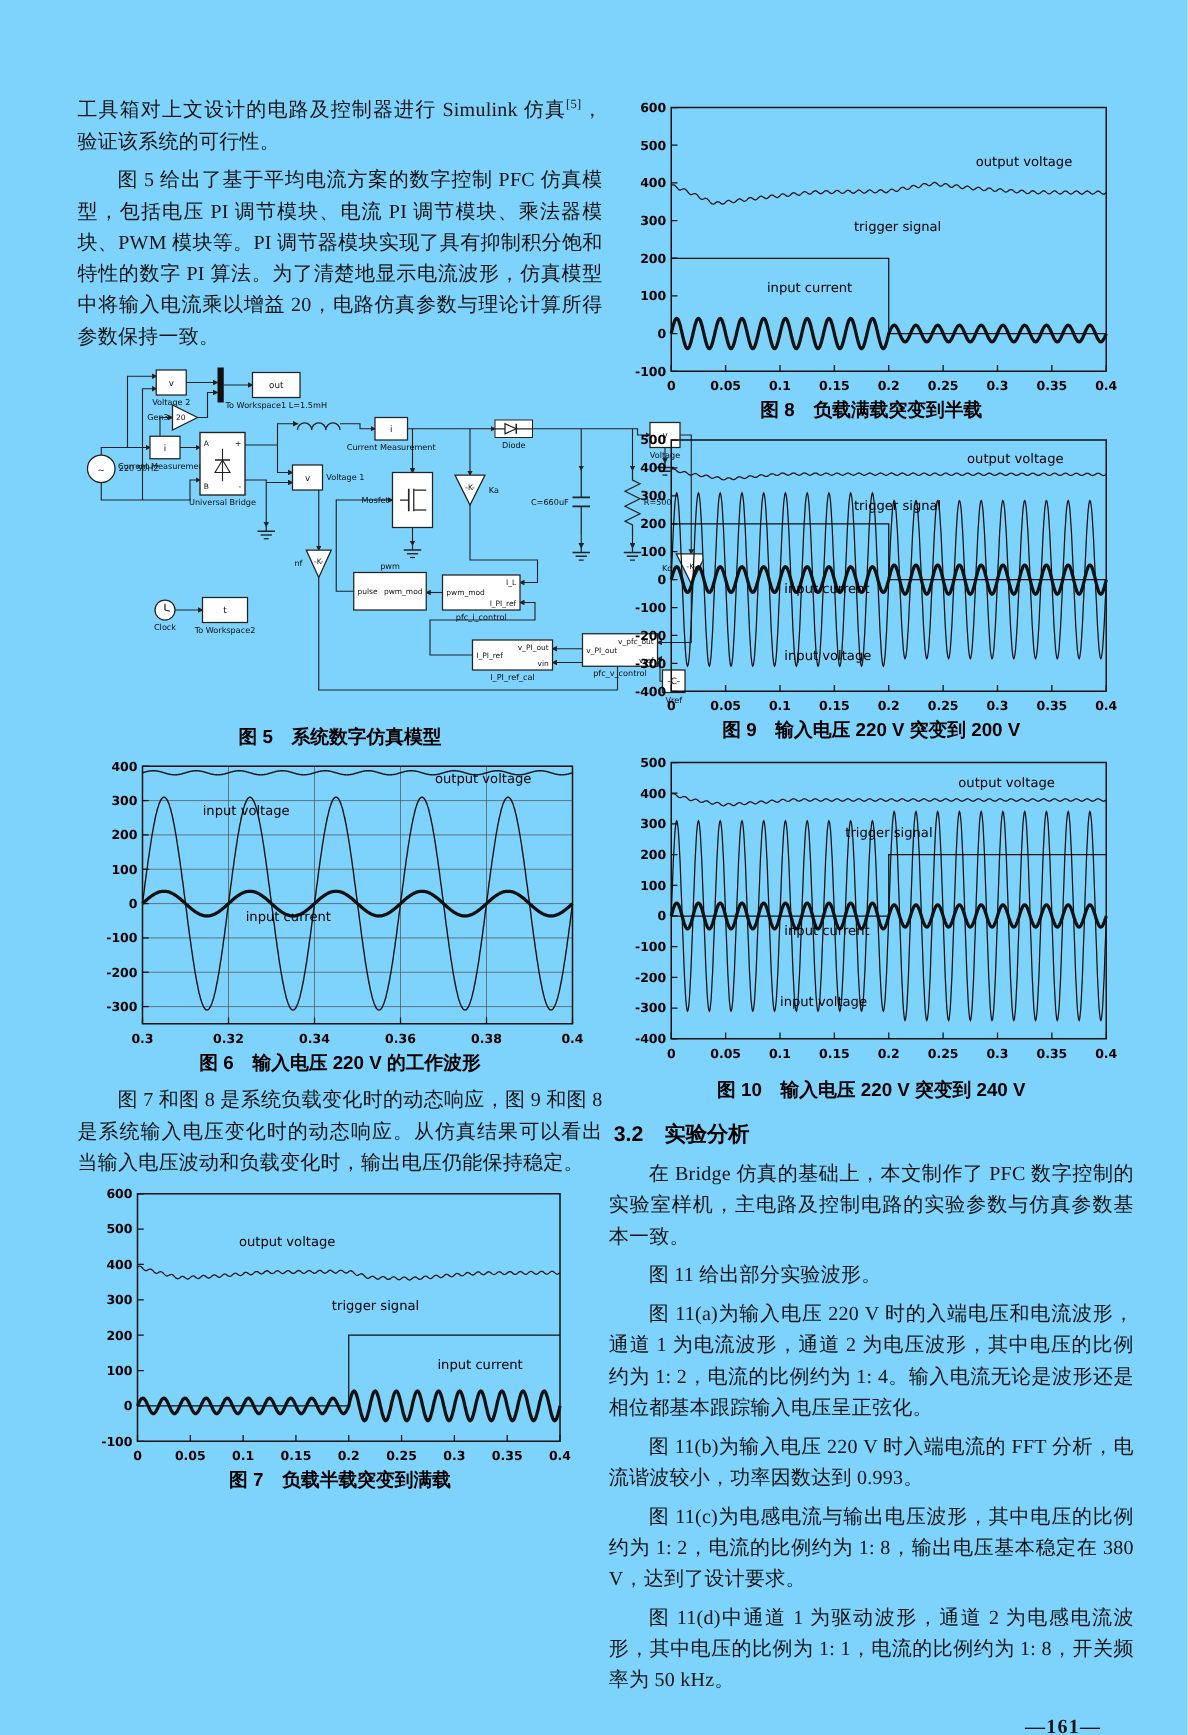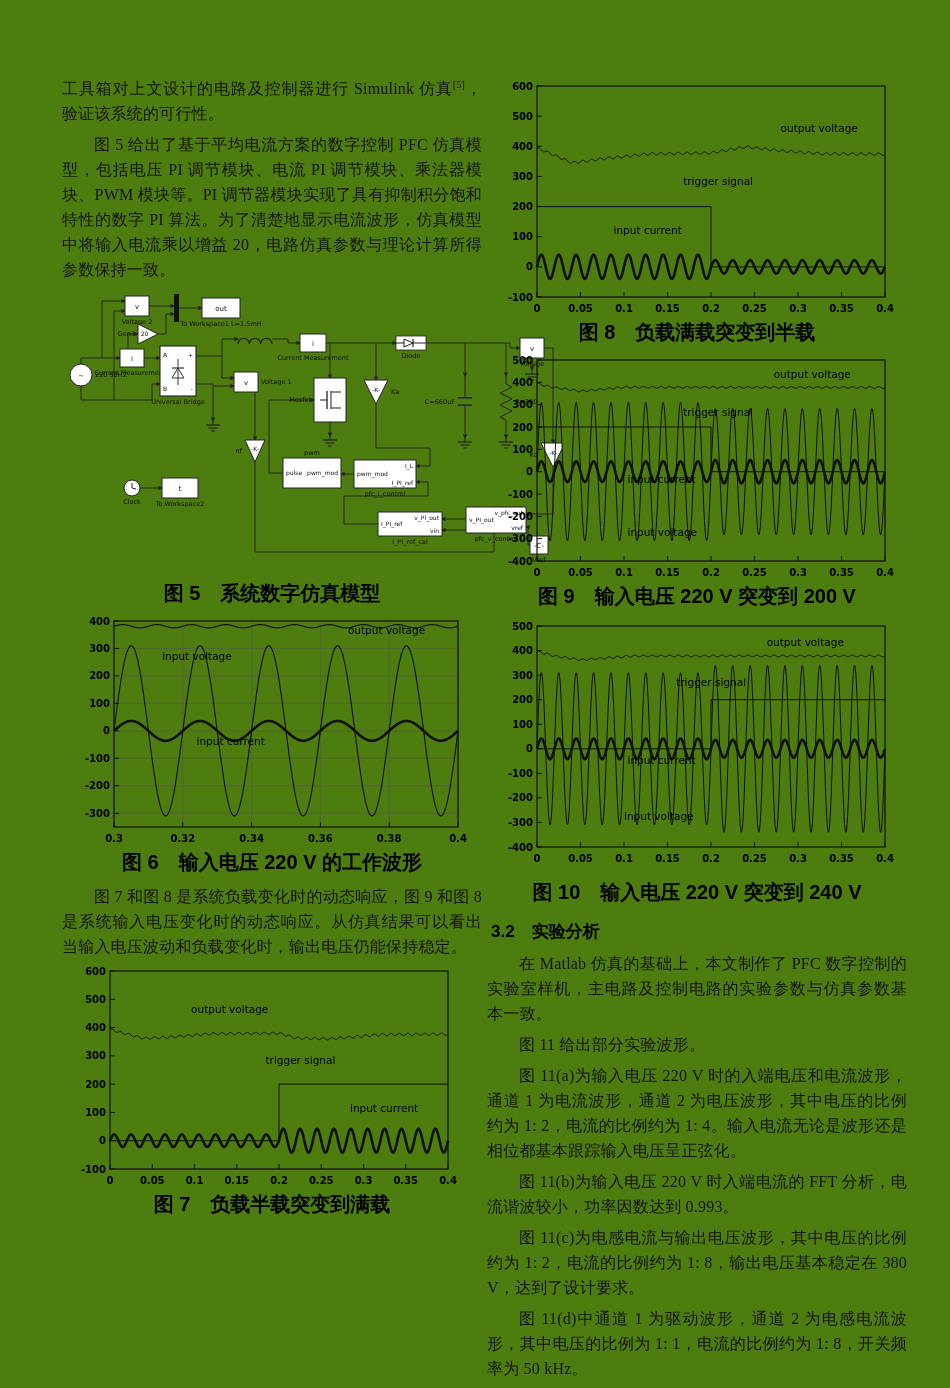--- a/index.html
+++ b/index.html
@@ -1,29 +1,29 @@
 <!DOCTYPE html>
 <html><head>
 <meta charset="utf-8">
 <style>
   html,body{margin:0;padding:0;}
   body{
     width:950px;height:1388px;background:#ffffff;
     font-family:"Liberation Serif","DejaVu Serif",serif;color:#151515;
     position:relative;overflow:hidden;
   }
-  .page{position:absolute;inset:0;background:#4d7c0f;}
+  .page{position:absolute;inset:0;background:#7dd3fc;}
   .col{position:absolute;}
   .col.left{left:62px;top:76px;width:420px;}
   .col.right{left:487px;top:80px;width:420px;}
   p.para{margin:0 0 6px 0;font-size:16px;line-height:25px;text-align:justify;
     text-indent:2em;letter-spacing:0.2px;}
   p.para.noindent{text-indent:0;}
   sup{font-size:10px;vertical-align:super;line-height:0;}
-  .caption{text-align:center;font-weight:bold;font-size:20px;margin:4px 0 8px 0;
+  .caption{text-align:center;font-weight:bold;font-size:15px;margin:4px 0 8px 0;
     font-family:"Liberation Sans","DejaVu Sans",sans-serif;color:#000;}
   h3.section{font-size:17px;font-weight:bold;margin:14px 0 8px 4px;
     font-family:"Liberation Sans","DejaVu Sans",sans-serif;color:#000;}
   .chart{position:relative;}
   #fig6{width:396px;height:230px;margin:6px 0 0 10px;}
   #fig7{width:390px;height:222px;margin:4px 0 0 6px;}
   #fig8{width:400px;height:235px;margin:0 0 0 8px;}
   #fig9{width:400px;height:225px;margin:8px 0 0 8px;}
   #fig10{width:400px;height:245px;margin:10px 0 0 8px;}
   #fig10 + .caption{margin-top:14px;}
@@ -446,21 +446,21 @@
           <path d="M42.0 128.8 L216.0 128.8 L216.0 79.7 L390.0 79.7 " fill="none" stroke="#111" stroke-width="1"></path>
           <path d="M42.0 128.8 L42.4 127.2 L42.9 125.6 L43.3 124.1 L43.7 122.7 L44.2 121.5 L44.6 120.4 L45.0 119.6 L45.5 119.0 L45.9 118.6 L46.4 118.5 L46.8 118.6 L47.2 119.0 L47.7 119.6 L48.1 120.4 L48.5 121.5 L49.0 122.7 L49.4 124.1 L49.8 125.6 L50.3 127.2 L50.7 128.8 L51.1 130.4 L51.6 132.0 L52.0 133.5 L52.4 134.8 L52.9 136.1 L53.3 137.1 L53.7 138.0 L54.2 138.6 L54.6 139.0 L55.0 139.1 L55.5 139.0 L55.9 138.6 L56.4 138.0 L56.8 137.1 L57.2 136.1 L57.7 134.8 L58.1 133.5 L58.5 132.0 L59.0 130.4 L59.4 128.8 L59.8 127.2 L60.3 125.6 L60.7 124.1 L61.1 122.7 L61.6 121.5 L62.0 120.4 L62.4 119.6 L62.9 119.0 L63.3 118.6 L63.8 118.5 L64.2 118.6 L64.6 119.0 L65.1 119.6 L65.5 120.4 L65.9 121.5 L66.4 122.7 L66.8 124.1 L67.2 125.6 L67.7 127.2 L68.1 128.8 L68.5 130.4 L69.0 132.0 L69.4 133.5 L69.8 134.8 L70.3 136.1 L70.7 137.1 L71.1 138.0 L71.6 138.6 L72.0 139.0 L72.5 139.1 L72.9 139.0 L73.3 138.6 L73.8 138.0 L74.2 137.1 L74.6 136.1 L75.1 134.8 L75.5 133.5 L75.9 132.0 L76.4 130.4 L76.8 128.8 L77.2 127.2 L77.7 125.6 L78.1 124.1 L78.5 122.7 L79.0 121.5 L79.4 120.4 L79.8 119.6 L80.3 119.0 L80.7 118.6 L81.2 118.5 L81.6 118.6 L82.0 119.0 L82.5 119.6 L82.9 120.4 L83.3 121.5 L83.8 122.7 L84.2 124.1 L84.6 125.6 L85.1 127.2 L85.5 128.8 L85.9 130.4 L86.4 132.0 L86.8 133.5 L87.2 134.8 L87.7 136.1 L88.1 137.1 L88.5 138.0 L89.0 138.6 L89.4 139.0 L89.8 139.1 L90.3 139.0 L90.7 138.6 L91.2 138.0 L91.6 137.1 L92.0 136.1 L92.5 134.8 L92.9 133.5 L93.3 132.0 L93.8 130.4 L94.2 128.8 L94.6 127.2 L95.1 125.6 L95.5 124.1 L95.9 122.7 L96.4 121.5 L96.8 120.4 L97.2 119.6 L97.7 119.0 L98.1 118.6 L98.6 118.5 L99.0 118.6 L99.4 119.0 L99.9 119.6 L100.3 120.4 L100.7 121.5 L101.2 122.7 L101.6 124.1 L102.0 125.6 L102.5 127.2 L102.9 128.8 L103.3 130.4 L103.8 132.0 L104.2 133.5 L104.6 134.8 L105.1 136.1 L105.5 137.1 L105.9 138.0 L106.4 138.6 L106.8 139.0 L107.2 139.1 L107.7 139.0 L108.1 138.6 L108.6 138.0 L109.0 137.1 L109.4 136.1 L109.9 134.8 L110.3 133.5 L110.7 132.0 L111.2 130.4 L111.6 128.8 L112.0 127.2 L112.5 125.6 L112.9 124.1 L113.3 122.7 L113.8 121.5 L114.2 120.4 L114.6 119.6 L115.1 119.0 L115.5 118.6 L116.0 118.5 L116.4 118.6 L116.8 119.0 L117.3 119.6 L117.7 120.4 L118.1 121.5 L118.6 122.7 L119.0 124.1 L119.4 125.6 L119.9 127.2 L120.3 128.8 L120.7 130.4 L121.2 132.0 L121.6 133.5 L122.0 134.8 L122.5 136.1 L122.9 137.1 L123.3 138.0 L123.8 138.6 L124.2 139.0 L124.6 139.1 L125.1 139.0 L125.5 138.6 L126.0 138.0 L126.4 137.1 L126.8 136.1 L127.3 134.8 L127.7 133.5 L128.1 132.0 L128.6 130.4 L129.0 128.8 L129.4 127.2 L129.9 125.6 L130.3 124.1 L130.7 122.7 L131.2 121.5 L131.6 120.4 L132.0 119.6 L132.5 119.0 L132.9 118.6 L133.3 118.5 L133.8 118.6 L134.2 119.0 L134.7 119.6 L135.1 120.4 L135.5 121.5 L136.0 122.7 L136.4 124.1 L136.8 125.6 L137.3 127.2 L137.7 128.8 L138.1 130.4 L138.6 132.0 L139.0 133.5 L139.4 134.8 L139.9 136.1 L140.3 137.1 L140.7 138.0 L141.2 138.6 L141.6 139.0 L142.1 139.1 L142.5 139.0 L142.9 138.6 L143.4 138.0 L143.8 137.1 L144.2 136.1 L144.7 134.8 L145.1 133.5 L145.5 132.0 L146.0 130.4 L146.4 128.8 L146.8 127.2 L147.3 125.6 L147.7 124.1 L148.1 122.7 L148.6 121.5 L149.0 120.4 L149.4 119.6 L149.9 119.0 L150.3 118.6 L150.8 118.5 L151.2 118.6 L151.6 119.0 L152.1 119.6 L152.5 120.4 L152.9 121.5 L153.4 122.7 L153.8 124.1 L154.2 125.6 L154.7 127.2 L155.1 128.8 L155.5 130.4 L156.0 132.0 L156.4 133.5 L156.8 134.8 L157.3 136.1 L157.7 137.1 L158.1 138.0 L158.6 138.6 L159.0 139.0 L159.4 139.1 L159.9 139.0 L160.3 138.6 L160.8 138.0 L161.2 137.1 L161.6 136.1 L162.1 134.8 L162.5 133.5 L162.9 132.0 L163.4 130.4 L163.8 128.8 L164.2 127.2 L164.7 125.6 L165.1 124.1 L165.5 122.7 L166.0 121.5 L166.4 120.4 L166.8 119.6 L167.3 119.0 L167.7 118.6 L168.1 118.5 L168.6 118.6 L169.0 119.0 L169.5 119.6 L169.9 120.4 L170.3 121.5 L170.8 122.7 L171.2 124.1 L171.6 125.6 L172.1 127.2 L172.5 128.8 L172.9 130.4 L173.4 132.0 L173.8 133.5 L174.2 134.8 L174.7 136.1 L175.1 137.1 L175.5 138.0 L176.0 138.6 L176.4 139.0 L176.8 139.1 L177.3 139.0 L177.7 138.6 L178.2 138.0 L178.6 137.1 L179.0 136.1 L179.5 134.8 L179.9 133.5 L180.3 132.0 L180.8 130.4 L181.2 128.8 L181.6 127.2 L182.1 125.6 L182.5 124.1 L182.9 122.7 L183.4 121.5 L183.8 120.4 L184.2 119.6 L184.7 119.0 L185.1 118.6 L185.5 118.5 L186.0 118.6 L186.4 119.0 L186.9 119.6 L187.3 120.4 L187.7 121.5 L188.2 122.7 L188.6 124.1 L189.0 125.6 L189.5 127.2 L189.9 128.8 L190.3 130.4 L190.8 132.0 L191.2 133.5 L191.6 134.8 L192.1 136.1 L192.5 137.1 L192.9 138.0 L193.4 138.6 L193.8 139.0 L194.2 139.1 L194.7 139.0 L195.1 138.6 L195.6 138.0 L196.0 137.1 L196.4 136.1 L196.9 134.8 L197.3 133.5 L197.7 132.0 L198.2 130.4 L198.6 128.8 L199.0 127.2 L199.5 125.6 L199.9 124.1 L200.3 122.7 L200.8 121.5 L201.2 120.4 L201.6 119.6 L202.1 119.0 L202.5 118.6 L202.9 118.5 L203.4 118.6 L203.8 119.0 L204.3 119.6 L204.7 120.4 L205.1 121.5 L205.6 122.7 L206.0 124.1 L206.4 125.6 L206.9 127.2 L207.3 128.8 L207.7 130.4 L208.2 132.0 L208.6 133.5 L209.0 134.8 L209.5 136.1 L209.9 137.1 L210.3 138.0 L210.8 138.6 L211.2 139.0 L211.7 139.1 L212.1 139.0 L212.5 138.6 L213.0 138.0 L213.4 137.1 L213.8 136.1 L214.3 134.8 L214.7 133.5 L215.1 132.0 L215.6 130.4 L216.0 128.8 L216.4 127.4 L216.9 126.0 L217.3 124.8 L217.7 123.6 L218.2 122.5 L218.6 121.6 L219.0 120.9 L219.5 120.4 L219.9 120.0 L220.3 119.9 L220.8 120.0 L221.2 120.4 L221.7 120.9 L222.1 121.6 L222.5 122.5 L223.0 123.6 L223.4 124.8 L223.8 126.0 L224.3 127.4 L224.7 128.8 L225.1 130.2 L225.6 131.5 L226.0 132.8 L226.4 134.0 L226.9 135.0 L227.3 135.9 L227.7 136.7 L228.2 137.2 L228.6 137.5 L229.0 137.6 L229.5 137.5 L229.9 137.2 L230.4 136.7 L230.8 135.9 L231.2 135.0 L231.7 134.0 L232.1 132.8 L232.5 131.5 L233.0 130.2 L233.4 128.8 L233.8 127.4 L234.3 126.0 L234.7 124.8 L235.1 123.6 L235.6 122.5 L236.0 121.6 L236.4 120.9 L236.9 120.4 L237.3 120.0 L237.8 119.9 L238.2 120.0 L238.6 120.4 L239.1 120.9 L239.5 121.6 L239.9 122.5 L240.4 123.6 L240.8 124.8 L241.2 126.0 L241.7 127.4 L242.1 128.8 L242.5 130.2 L243.0 131.5 L243.4 132.8 L243.8 134.0 L244.3 135.0 L244.7 135.9 L245.1 136.7 L245.6 137.2 L246.0 137.5 L246.4 137.6 L246.9 137.5 L247.3 137.2 L247.8 136.7 L248.2 135.9 L248.6 135.0 L249.1 134.0 L249.5 132.8 L249.9 131.5 L250.4 130.2 L250.8 128.8 L251.2 127.4 L251.7 126.0 L252.1 124.8 L252.5 123.6 L253.0 122.5 L253.4 121.6 L253.8 120.9 L254.3 120.4 L254.7 120.0 L255.1 119.9 L255.6 120.0 L256.0 120.4 L256.5 120.9 L256.9 121.6 L257.3 122.5 L257.8 123.6 L258.2 124.8 L258.6 126.0 L259.1 127.4 L259.5 128.8 L259.9 130.2 L260.4 131.5 L260.8 132.8 L261.2 134.0 L261.7 135.0 L262.1 135.9 L262.5 136.7 L263.0 137.2 L263.4 137.5 L263.9 137.6 L264.3 137.5 L264.7 137.2 L265.2 136.7 L265.6 135.9 L266.0 135.0 L266.5 134.0 L266.9 132.8 L267.3 131.5 L267.8 130.2 L268.2 128.8 L268.6 127.4 L269.1 126.0 L269.5 124.8 L269.9 123.6 L270.4 122.5 L270.8 121.6 L271.2 120.9 L271.7 120.4 L272.1 120.0 L272.5 119.9 L273.0 120.0 L273.4 120.4 L273.9 120.9 L274.3 121.6 L274.7 122.5 L275.2 123.6 L275.6 124.8 L276.0 126.0 L276.5 127.4 L276.9 128.8 L277.3 130.2 L277.8 131.5 L278.2 132.8 L278.6 134.0 L279.1 135.0 L279.5 135.9 L279.9 136.7 L280.4 137.2 L280.8 137.5 L281.3 137.6 L281.7 137.5 L282.1 137.2 L282.6 136.7 L283.0 135.9 L283.4 135.0 L283.9 134.0 L284.3 132.8 L284.7 131.5 L285.2 130.2 L285.6 128.8 L286.0 127.4 L286.5 126.0 L286.9 124.8 L287.3 123.6 L287.8 122.5 L288.2 121.6 L288.6 120.9 L289.1 120.4 L289.5 120.0 L289.9 119.9 L290.4 120.0 L290.8 120.4 L291.3 120.9 L291.7 121.6 L292.1 122.5 L292.6 123.6 L293.0 124.8 L293.4 126.0 L293.9 127.4 L294.3 128.8 L294.7 130.2 L295.2 131.5 L295.6 132.8 L296.0 134.0 L296.5 135.0 L296.9 135.9 L297.3 136.7 L297.8 137.2 L298.2 137.5 L298.6 137.6 L299.1 137.5 L299.5 137.2 L300.0 136.7 L300.4 135.9 L300.8 135.0 L301.3 134.0 L301.7 132.8 L302.1 131.5 L302.6 130.2 L303.0 128.8 L303.4 127.4 L303.9 126.0 L304.3 124.8 L304.7 123.6 L305.2 122.5 L305.6 121.6 L306.0 120.9 L306.5 120.4 L306.9 120.0 L307.3 119.9 L307.8 120.0 L308.2 120.4 L308.7 120.9 L309.1 121.6 L309.5 122.5 L310.0 123.6 L310.4 124.8 L310.8 126.0 L311.3 127.4 L311.7 128.8 L312.1 130.2 L312.6 131.5 L313.0 132.8 L313.4 134.0 L313.9 135.0 L314.3 135.9 L314.7 136.7 L315.2 137.2 L315.6 137.5 L316.1 137.6 L316.5 137.5 L316.9 137.2 L317.4 136.7 L317.8 135.9 L318.2 135.0 L318.7 134.0 L319.1 132.8 L319.5 131.5 L320.0 130.2 L320.4 128.8 L320.8 127.4 L321.3 126.0 L321.7 124.8 L322.1 123.6 L322.6 122.5 L323.0 121.6 L323.4 120.9 L323.9 120.4 L324.3 120.0 L324.8 119.9 L325.2 120.0 L325.6 120.4 L326.1 120.9 L326.5 121.6 L326.9 122.5 L327.4 123.6 L327.8 124.8 L328.2 126.0 L328.7 127.4 L329.1 128.8 L329.5 130.2 L330.0 131.5 L330.4 132.8 L330.8 134.0 L331.3 135.0 L331.7 135.9 L332.1 136.7 L332.6 137.2 L333.0 137.5 L333.4 137.6 L333.9 137.5 L334.3 137.2 L334.8 136.7 L335.2 135.9 L335.6 135.0 L336.1 134.0 L336.5 132.8 L336.9 131.5 L337.4 130.2 L337.8 128.8 L338.2 127.4 L338.7 126.0 L339.1 124.8 L339.5 123.6 L340.0 122.5 L340.4 121.6 L340.8 120.9 L341.3 120.4 L341.7 120.0 L342.1 119.9 L342.6 120.0 L343.0 120.4 L343.5 120.9 L343.9 121.6 L344.3 122.5 L344.8 123.6 L345.2 124.8 L345.6 126.0 L346.1 127.4 L346.5 128.8 L346.9 130.2 L347.4 131.5 L347.8 132.8 L348.2 134.0 L348.7 135.0 L349.1 135.9 L349.5 136.7 L350.0 137.2 L350.4 137.5 L350.8 137.6 L351.3 137.5 L351.7 137.2 L352.2 136.7 L352.6 135.9 L353.0 135.0 L353.5 134.0 L353.9 132.8 L354.3 131.5 L354.8 130.2 L355.2 128.8 L355.6 127.4 L356.1 126.0 L356.5 124.8 L356.9 123.6 L357.4 122.5 L357.8 121.6 L358.2 120.9 L358.7 120.4 L359.1 120.0 L359.6 119.9 L360.0 120.0 L360.4 120.4 L360.9 120.9 L361.3 121.6 L361.7 122.5 L362.2 123.6 L362.6 124.8 L363.0 126.0 L363.5 127.4 L363.9 128.8 L364.3 130.2 L364.8 131.5 L365.2 132.8 L365.6 134.0 L366.1 135.0 L366.5 135.9 L366.9 136.7 L367.4 137.2 L367.8 137.5 L368.3 137.6 L368.7 137.5 L369.1 137.2 L369.6 136.7 L370.0 135.9 L370.4 135.0 L370.9 134.0 L371.3 132.8 L371.7 131.5 L372.2 130.2 L372.6 128.8 L373.0 127.4 L373.5 126.0 L373.9 124.8 L374.3 123.6 L374.8 122.5 L375.2 121.6 L375.6 120.9 L376.1 120.4 L376.5 120.0 L376.9 119.9 L377.4 120.0 L377.8 120.4 L378.3 120.9 L378.7 121.6 L379.1 122.5 L379.6 123.6 L380.0 124.8 L380.4 126.0 L380.9 127.4 L381.3 128.8 L381.7 130.2 L382.2 131.5 L382.6 132.8 L383.0 134.0 L383.5 135.0 L383.9 135.9 L384.3 136.7 L384.8 137.2 L385.2 137.5 L385.7 137.6 L386.1 137.5 L386.5 137.2 L387.0 136.7 L387.4 135.9 L387.8 135.0 L388.3 134.0 L388.7 132.8 L389.1 131.5 L389.6 130.2 L390.0 128.8 " fill="none" stroke="#111" stroke-width="2.6"></path>
           <text x="271.68" y="25.89" class="plabel">output voltage</text>
           <text x="181.20000000000002" y="65.67" class="plabel">trigger signal</text>
           <text x="132.48000000000002" y="144.125" class="plabel">input current</text>
           <text x="129" y="200.48" class="plabel">input voltage</text>
         </svg></div>
     <div class="caption">图 10　输入电压 220 V 突变到 240 V</div>
 
     <h3 class="section">3.2　实验分析</h3>
-    <p class="para">在 Matlab 仿真的基础上，本文制作了 PFC 数字控制的实验室样机，主电路及控制电路的实验参数与仿真参数基本一致。</p>
+    <p class="para">在 Bridge 仿真的基础上，本文制作了 PFC 数字控制的实验室样机，主电路及控制电路的实验参数与仿真参数基本一致。</p>
     <p class="para">图 11 给出部分实验波形。</p>
     <p class="para">图 11(a)为输入电压 220 V 时的入端电压和电流波形，通道 1 为电流波形，通道 2 为电压波形，其中电压的比例约为 1: 2，电流的比例约为 1: 4。输入电流无论是波形还是相位都基本跟踪输入电压呈正弦化。</p>
     <p class="para">图 11(b)为输入电压 220 V 时入端电流的 FFT 分析，电流谐波较小，功率因数达到 0.993。</p>
     <p class="para">图 11(c)为电感电流与输出电压波形，其中电压的比例约为 1: 2，电流的比例约为 1: 8，输出电压基本稳定在 380 V，达到了设计要求。</p>
     <p class="para">图 11(d)中通道 1 为驱动波形，通道 2 为电感电流波形，其中电压的比例为 1: 1，电流的比例约为 1: 8，开关频率为 50 kHz。</p>
 
     <div class="pagenum">—161—</div>
   </div>
 
 </div>

